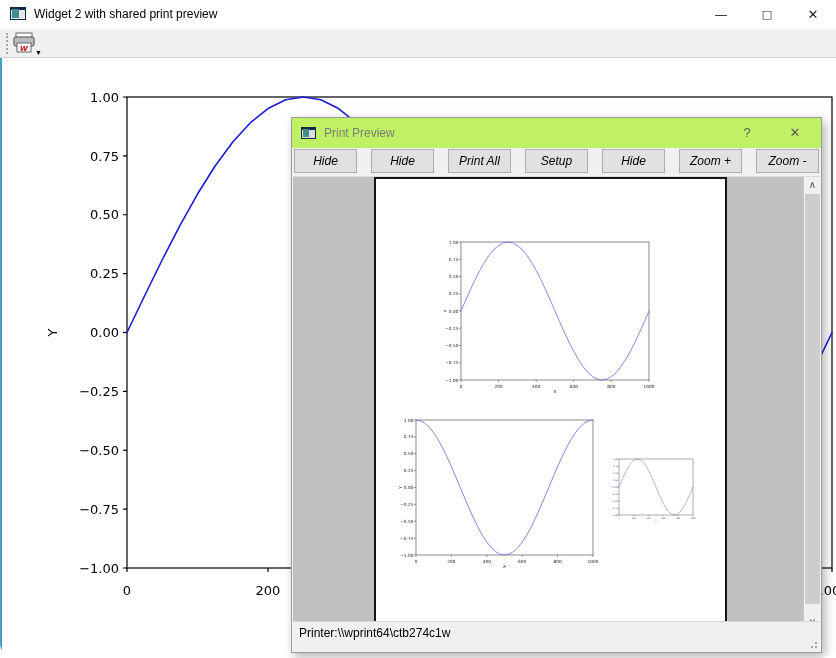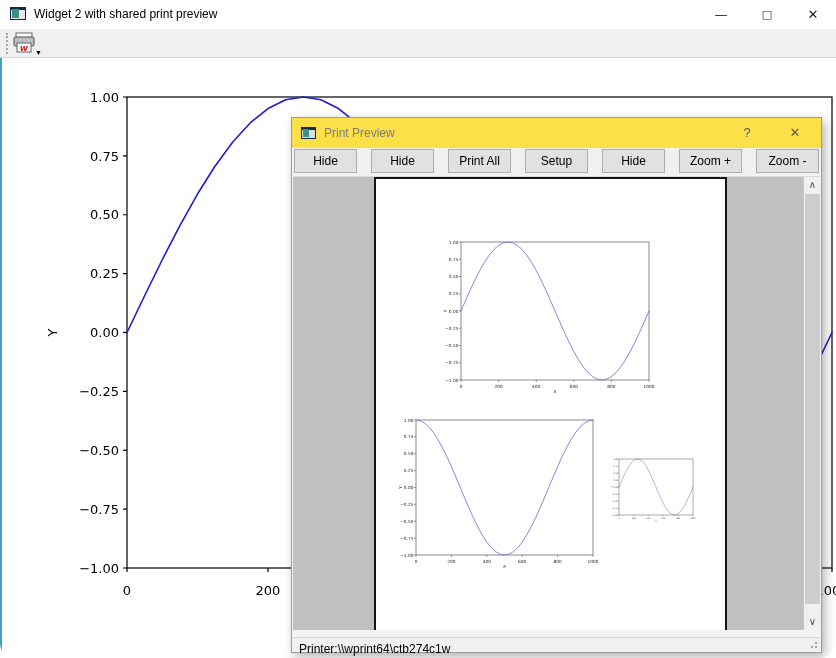--- a/index.html
+++ b/index.html
@@ -25,43 +25,43 @@
 
   
   #accent-left { position:absolute; left:0; top:58px; width:2px; height:600px; background:#41a0c4; }
 
   
   #main-canvas { position:absolute; left:2px; top:58px; width:834px; height:600px; background:#fff; }
   #main-chart { position:absolute; left:-2px; top:0; }
 
   
   #dialog { position:absolute; left:291px; top:117px; width:531px; height:536px; background:#f4f4f4; border:1px solid #9b9b9b; box-shadow:3px 4px 10px rgba(0,0,0,0.30); }
-  #dlg-titlebar { position:absolute; left:0; top:0; right:0; height:30px; background:#fde047; }
+  #dlg-titlebar { position:absolute; left:0; top:0; right:0; height:30px; background:#bef264; }
   #dlg-icon { position:absolute; left:9px; top:9px; width:15px; height:12px; border:1px solid #12294a; background:#dcdcdc; }
   #dlg-icon .pane { position:absolute; left:1px; top:1px; width:6px; height:8px; background:#3e8f86; }
   #dlg-icon .bar { position:absolute; left:0; top:0; right:0; height:2px; background:#12294a; }
   #dlg-title { position:absolute; left:32px; top:8px; font-size:12px; color:#7c7c7c; }
   #dlg-help { position:absolute; right:62px; top:7px; width:24px; text-align:center; font-size:13px; color:#5a5a5a; }
   #dlg-close { position:absolute; right:14px; top:7px; width:24px; text-align:center; font-size:13px; color:#5a5a5a; font-family:"DejaVu Sans", sans-serif; }
 
-  #dlg-buttons { position:absolute; left:1px; right:1px; top:30px; height:27px; display:flex; gap:14px; padding:1px 1px 2px 1px; background:#f0f0f0; }
+  #dlg-buttons { position:absolute; left:1px; right:1px; top:30px; height:27px; display:flex; gap:14px; padding:1px 1px 2px 1px; background:#f0f0f0;font-style:italic; }
   .dlg-btn { flex:1 1 0; background:#e1e1e1; border:1px solid #adadad; font-size:12px; color:#000; text-align:center; line-height:22px; }
 
   #viewport { position:absolute; left:1px; right:1px; top:58px; height:454px; background:#c0c0c0; border-top:1px solid #dadada; overflow:hidden; }
   #page { position:absolute; left:81px; top:0; width:353px; height:470px; background:#fff; border:2px solid #151515; }
   #preview-svg { position:absolute; left:0; top:0; }
 
   
   #scrollbar { position:absolute; right:0; top:0; width:17px; height:454px; background:#f0f0f0; border-left:1px solid #c6c6c6; }
   .scroll-arrow { position:absolute; left:0; width:17px; height:17px; background:#f0f0f0; color:#505050; font-size:10px; text-align:center; line-height:16px; font-family:"DejaVu Sans", sans-serif; }
   #scroll-up { top:0; } #scroll-down { bottom:0; }
   #scroll-thumb { position:absolute; left:1px; top:17px; width:15px; height:410px; background:#cdcdcd; }
 
   
-  #dlg-status { position:absolute; left:1px; right:1px; bottom:1px; height:14px; background:#f0f0f0; border-top:1px solid #d6d6d6;padding-left:12px; }
+  #dlg-status { position:absolute; left:1px; right:1px; bottom:1px; height:30px; background:#f0f0f0; border-top:1px solid #d6d6d6;padding-left:12px; }
   #status-text { position:absolute; left:6px; top:4px; font-size:12px; color:#000; }
   #resize-grip { position:absolute; right:2px; bottom:2px; }
 </style>
 </head>
 <body>
 
 <div id="window">
 
   <div id="titlebar">
     <div class="app-icon">

